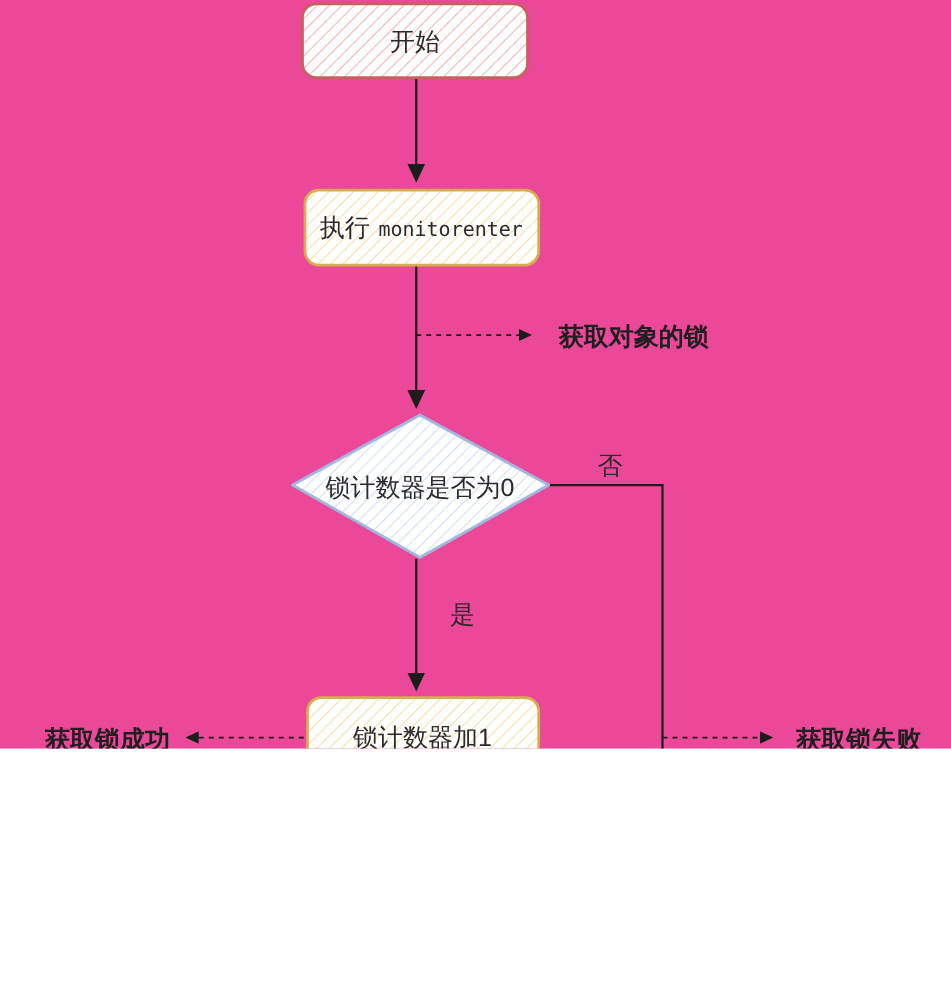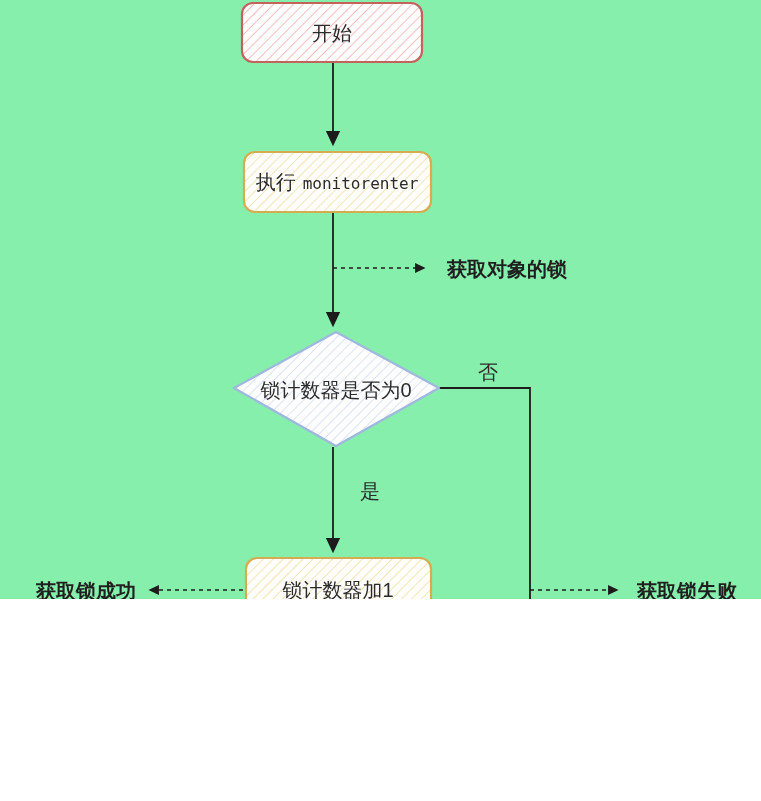--- a/index.html
+++ b/index.html
@@ -4,21 +4,21 @@
 <style>
   html, body {
     margin: 0;
     padding: 0;
     background: #ffffff;
   }
   .canvas {
     position: relative;
     width: 761px;
     height: 599px;
-    background: #86efac;
+    background: #ec4899;
     overflow: hidden;
     font-family: "Liberation Sans", "DejaVu Sans", sans-serif;
   }
   svg { display: block; }
   text {
     font-family: "Liberation Sans", "DejaVu Sans", sans-serif;
     fill: #2b2b2b;
   }
   .node-label { font-size: 20px; font-weight: 500; }
   .code-label { font-family: "DejaVu Sans Mono", "Liberation Mono", monospace; font-size: 16px; font-weight: 500; }

